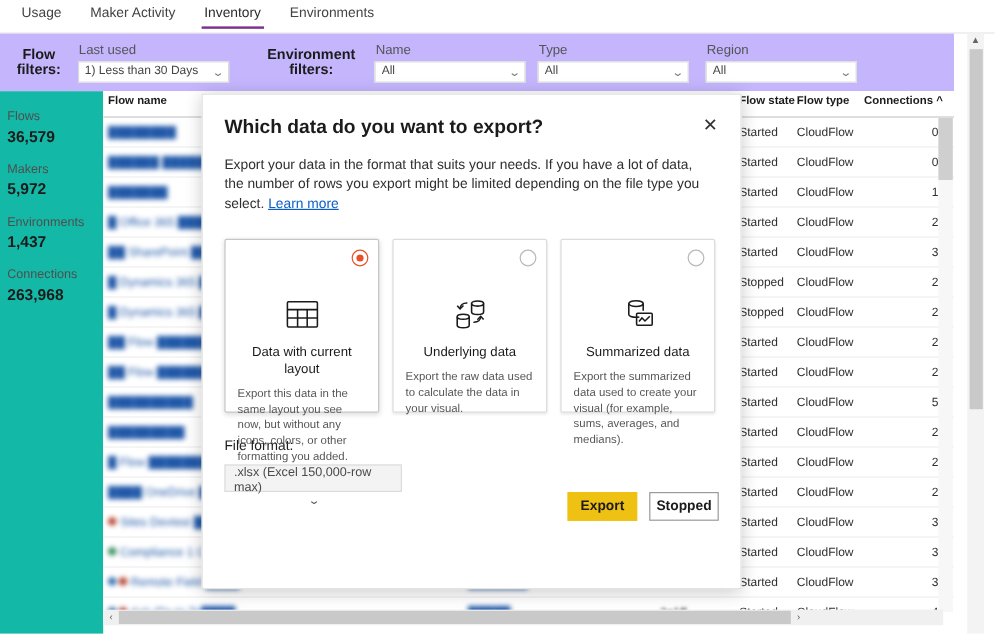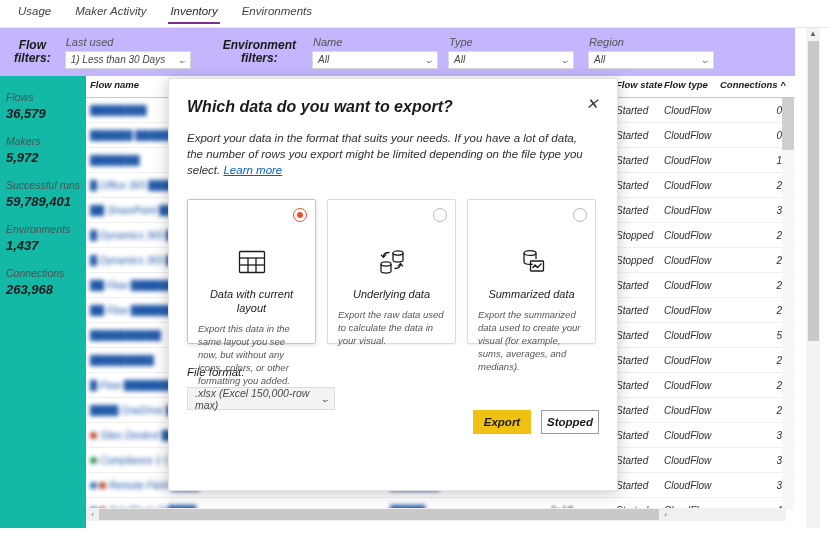--- a/index.html
+++ b/index.html
@@ -2,21 +2,21 @@
 <html><head>
 <meta charset="utf-8">
 <style>
   * { box-sizing: border-box; margin: 0; padding: 0; }
   html, body {
     width: 829px; height: 534px;
     font-family: "Liberation Sans", sans-serif;
     background: #ffffff;
     overflow: hidden;
   }
-  #app { position: relative; width: 829px; height: 534px; background: #fff; font-style: italic; }
+  #app { position: relative; width: 829px; height: 534px; background: #fff; }
 
   
   .tabbar {
     position: absolute; left: 0; top: 0; width: 829px; height: 28px;
     background: #ffffff;
     border-bottom: 1px solid #e6e6e6;
     display: flex; align-items: flex-start; padding-left: 6px;
   }
   .tab {
     position: relative;
@@ -169,21 +169,21 @@
   .card-desc {
     font-size: 9.5px; color: #565656; line-height: 13px; margin-top: 7px;
   }
 
   .ff-label { font-size: 11.5px; color: #1b1b1b; margin-top: 22px; }
   .ff-select {
     margin-top: 9px; width: 148px; height: 23px;
     background: #f3f3f3; border: 1px solid #dcdcdc;
     font-size: 10.5px; color: #4a4a4a;
     display: flex; align-items: center; justify-content: space-between;
-    padding: 0 5px 0 7px; cursor: pointer;
+    padding: 0 5px 0 7px; cursor: pointer; flex-direction: column;
   }
   .ff-select .chev { font-size: 9px; color: #555; transform: scaleX(1.4); }
 
   .dlg-actions {
     position: absolute; right: 18px; bottom: 56px;
     display: flex; gap: 10px; align-items: center;
   }
   .btn {
     height: 24px; min-width: 58px; font-size: 11.5px;
     display: flex; align-items: center; justify-content: center; cursor: pointer;
@@ -248,24 +248,20 @@
   </div>
 
   <div class="kpi-rail">
     <div class="kpi">
       <div class="kpi-name">Flows</div>
       <div class="kpi-val">36,579</div>
     </div>
     <div class="kpi">
       <div class="kpi-name">Makers</div>
       <div class="kpi-val">5,972</div>
-    </div>
-    <div class="kpi">
-      <div class="kpi-name">Successful runs</div>
-      <div class="kpi-val">59,789,401</div>
     </div>
     <div class="kpi">
       <div class="kpi-name">Environments</div>
       <div class="kpi-val">1,437</div>
     </div>
     <div class="kpi">
       <div class="kpi-name">Connections</div>
       <div class="kpi-val">263,968</div>
     </div>
   </div>

